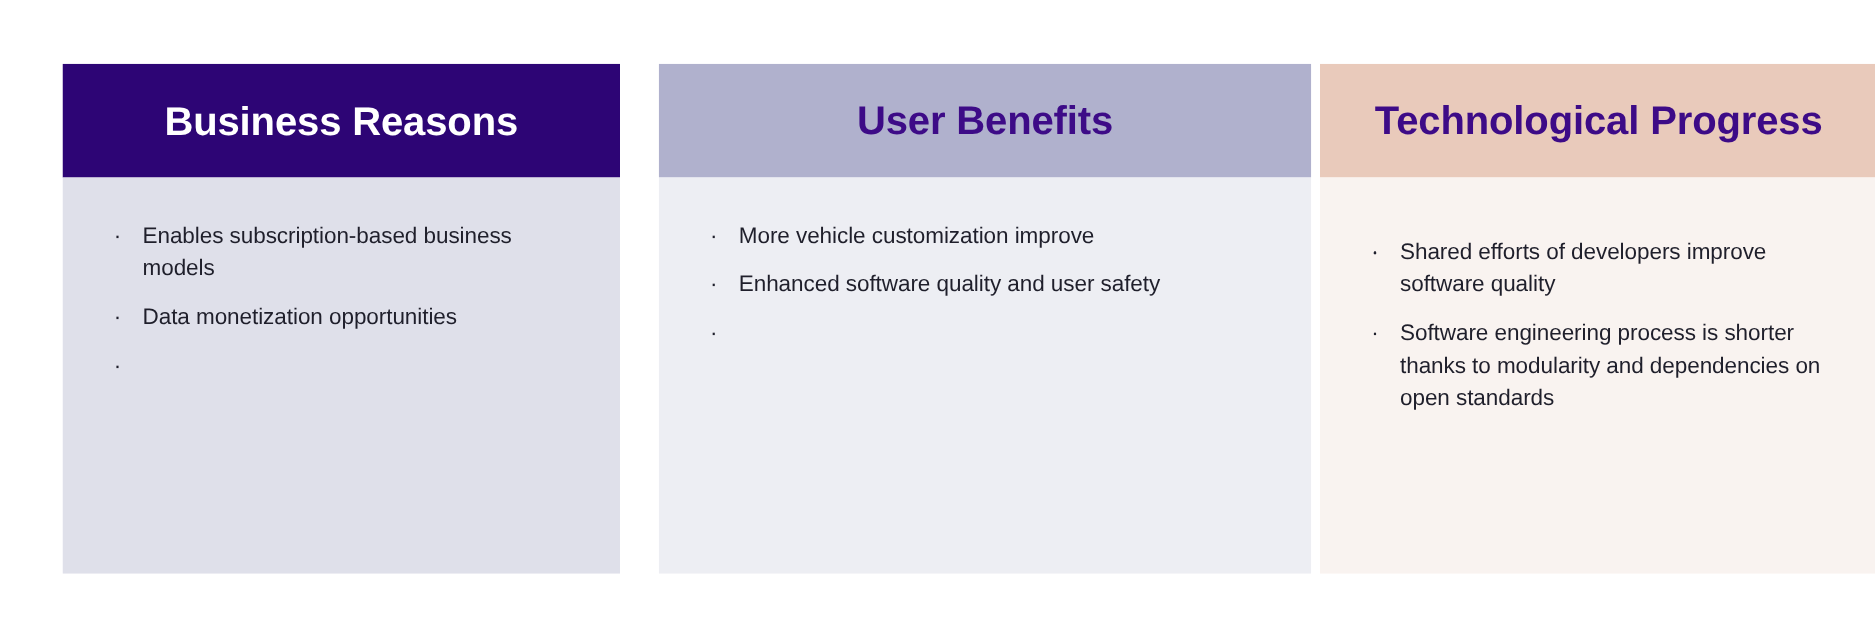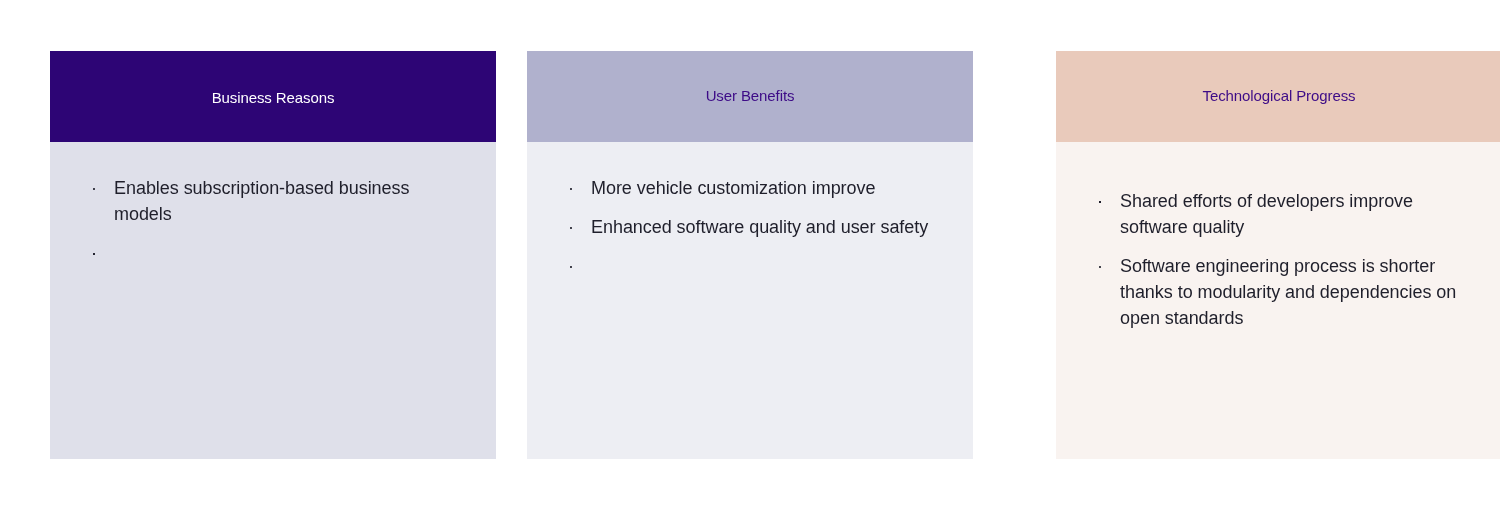--- a/index.html
+++ b/index.html
@@ -26,35 +26,35 @@
   .card {
     position: absolute;
     top: 51px;
     height: 408px;
     display: flex;
     flex-direction: column;
     overflow: hidden;
   }
 
   .card-1 { left: 50px;   width: 446px; }
-  .card-2 { left: 527px;  width: 446px; }
+  .card-2 { left: 527px;  width: 522px; }
   .card-3 { left: 1056px; width: 446px; }
 
   .card-header {
     height: 91px;
     flex: 0 0 91px;
     display: flex;
     align-items: center;
     justify-content: center;
     box-sizing: border-box;
   }
 
   .card-title {
-    font-size: 15px;
-    font-weight: normal;
+    font-size: 32px;
+    font-weight: bold;
     letter-spacing: -0.1px;
     line-height: 1.1;
     text-align: center;
     white-space: nowrap;
   }
 
   .card-body {
     flex: 1 1 auto;
     padding: 33px 28px 10px 41px;
     box-sizing: border-box;
@@ -118,20 +118,21 @@
       <h2 class="card-title">Business Reasons</h2>
     </header>
     <div class="card-body">
       <ul class="bullet-list">
         <li class="bullet-item">
           <span class="bullet-dot">·</span>
           <span>Enables subscription-based business models</span>
         </li>
         <li class="bullet-item">
           <span class="bullet-dot">·</span>
+          <span>Data monetization opportunities</span>
         </li>
         <li class="bullet-item">
           <span class="bullet-dot">·</span>
         </li>
       </ul>
     </div>
   </section>
 
   <section class="card card-2">
     <header class="card-header">

